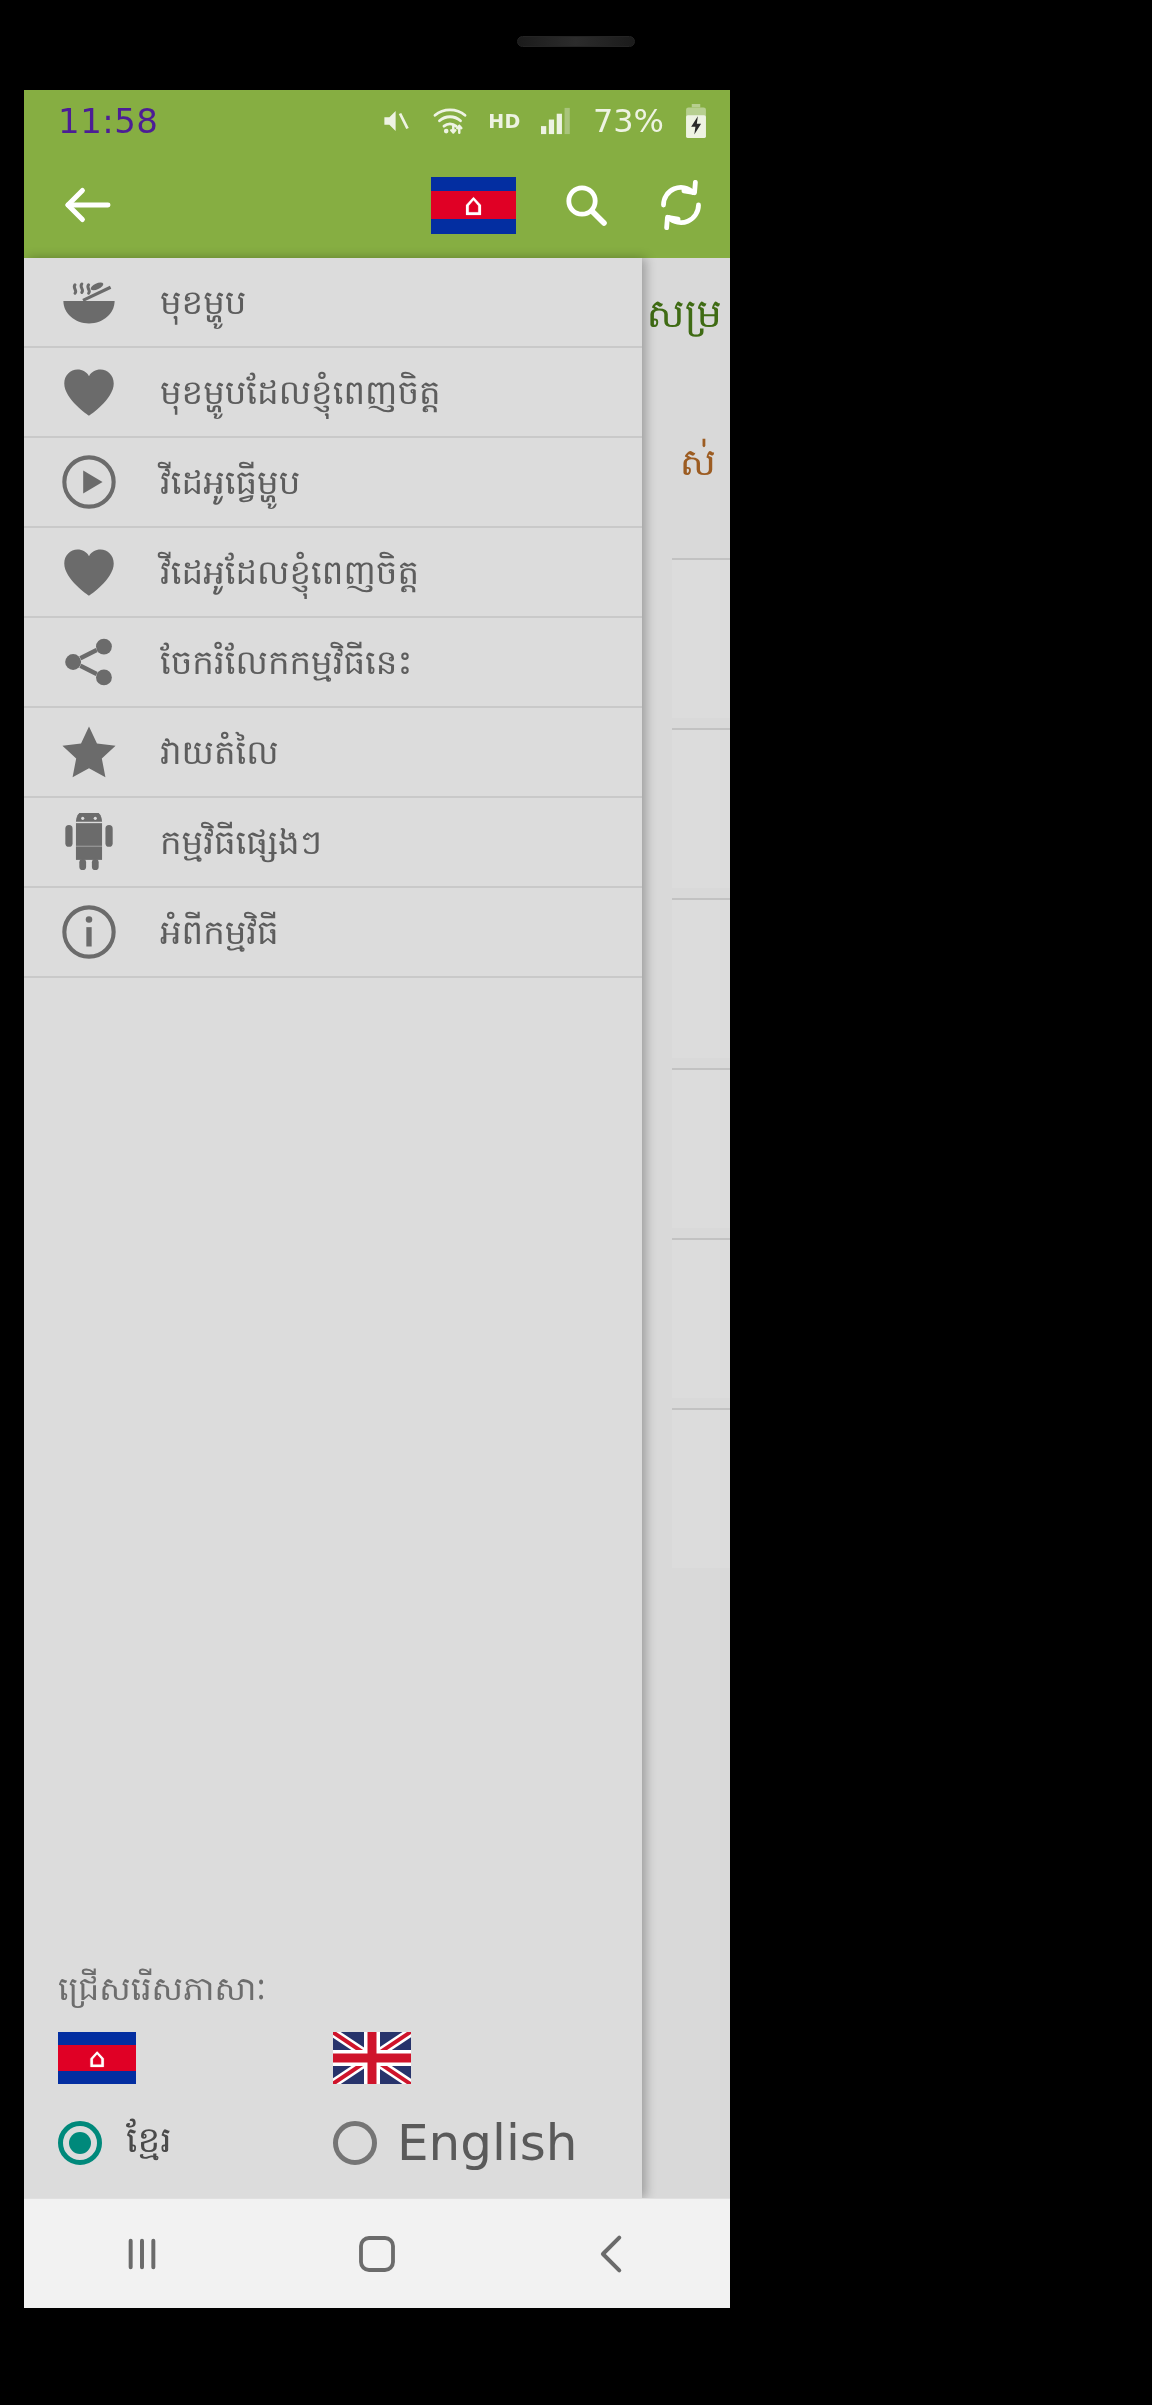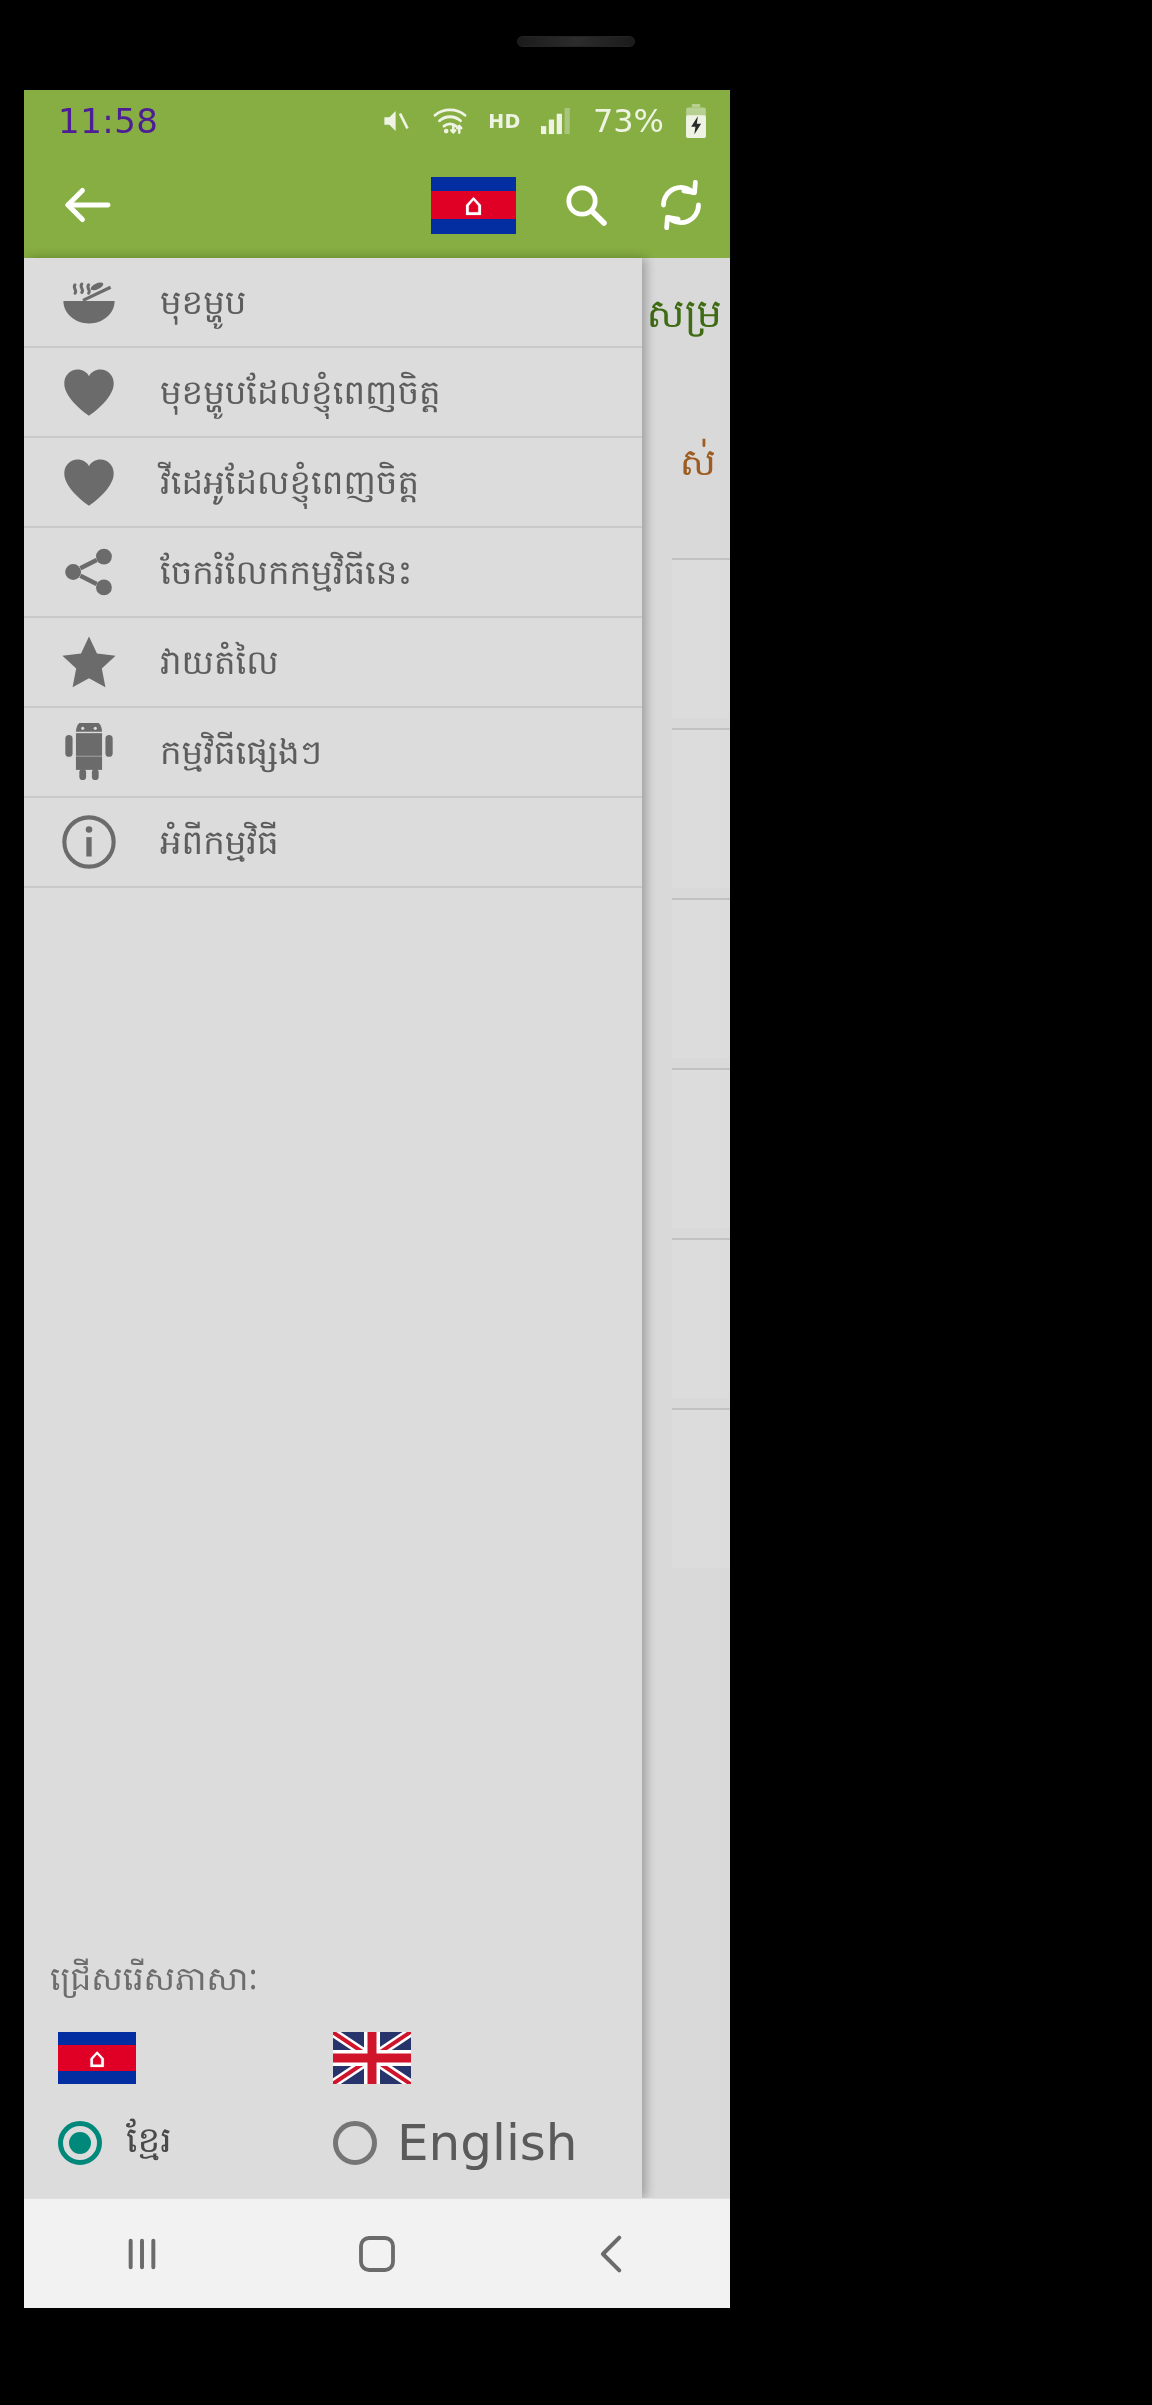--- a/index.html
+++ b/index.html
@@ -135,21 +135,21 @@
     line-height: 1.25;
     font-family: "DejaVu Sans", "Liberation Sans", sans-serif;
     text-align: center;
   }
   .drawer-spacer { flex: 1 1 auto; }
 
   
   #lang-block { padding: 0 0 26px 0; }
   #lang-title {
     font-size: 33px; color: #6d6d6d;
-    padding-left: 26px; margin-bottom: 26px;
+    padding-left: 34px; margin-bottom: 16px;
   }
   .lang-row { display: flex; align-items: center; }
   .lang-col { width: 289px; display: flex; align-items: center; }
   .lang-col.c1 { padding-left: 34px; }
   .lang-col.c2 { padding-left: 20px; }
 
   .flag-box { width: 78px; height: 52px; position: relative; overflow: hidden; display:block; }
   
   .uk-flag { background: #27336b; }
   .uk-flag i { position: absolute; display: block; }
@@ -304,20 +304,29 @@
 
       <div class="drawer-item">
         <span class="drawer-icon">
           <svg width="56" height="52" viewBox="0 0 24 22" fill="#6b6b6b">
             <path d="M12 21.2S1.4 14.2 1.4 7.4C1.4 3.9 4 1.4 7.1 1.4c2.1 0 3.9 1.1 4.9 2.8 1-1.7 2.8-2.8 4.9-2.8 3.1 0 5.7 2.5 5.7 6 0 6.8-10.6 13.8-10.6 13.8z"></path>
           </svg>
         </span>
         <span class="drawer-label">មុខម្ហូបដែលខ្ញុំពេញចិត្ត</span>
       </div>
 
+      <div class="drawer-item">
+        <span class="drawer-icon">
+          <svg width="58" height="58" viewBox="0 0 24 24" fill="none">
+            <circle cx="12" cy="12" r="10.2" stroke="#6b6b6b" stroke-width="1.7"></circle>
+            <path d="M9.6 7.2l8 4.8-8 4.8z" fill="#6b6b6b"></path>
+          </svg>
+        </span>
+        <span class="drawer-label">វីដេអូធ្វើម្ហូប</span>
+      </div>
 
       <div class="drawer-item">
         <span class="drawer-icon">
           <svg width="56" height="52" viewBox="0 0 24 22" fill="#6b6b6b">
             <path d="M12 21.2S1.4 14.2 1.4 7.4C1.4 3.9 4 1.4 7.1 1.4c2.1 0 3.9 1.1 4.9 2.8 1-1.7 2.8-2.8 4.9-2.8 3.1 0 5.7 2.5 5.7 6 0 6.8-10.6 13.8-10.6 13.8z"></path>
           </svg>
         </span>
         <span class="drawer-label">វីដេអូដែលខ្ញុំពេញចិត្ត</span>
       </div>
 

